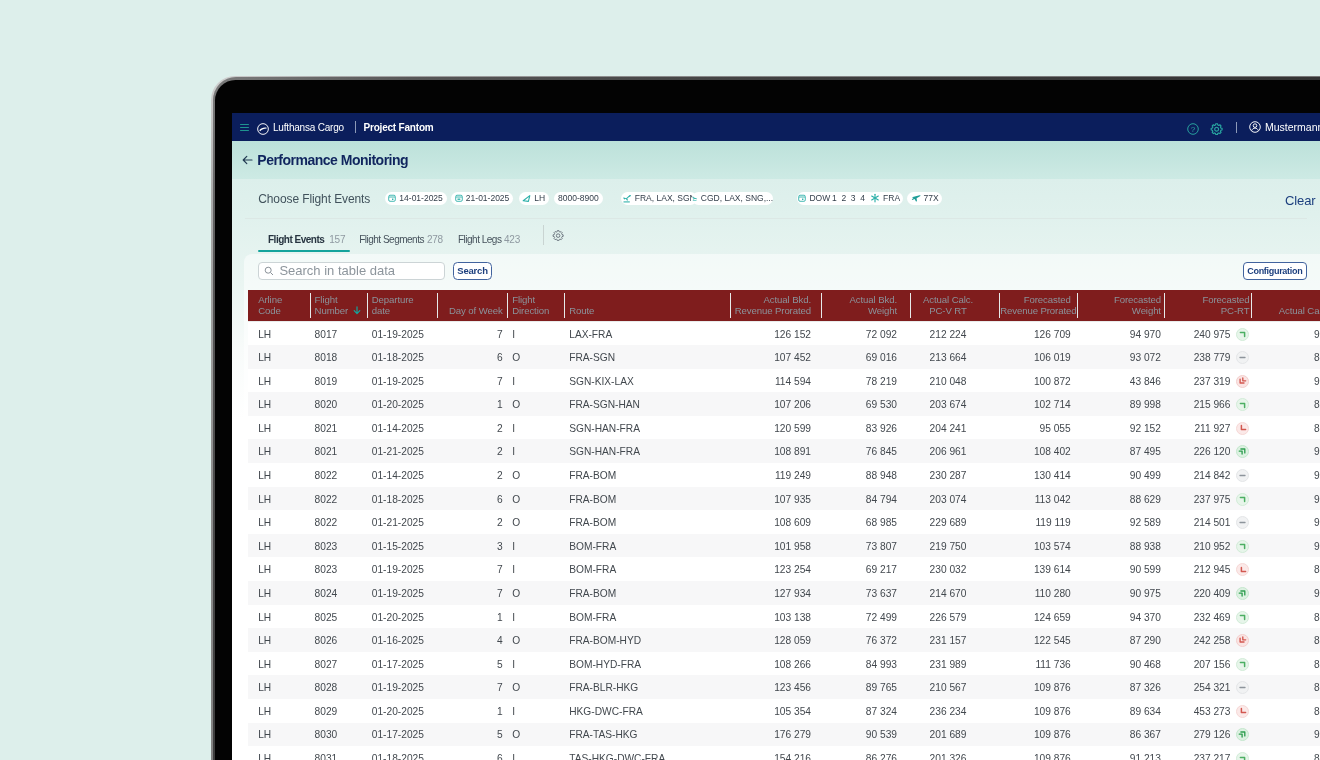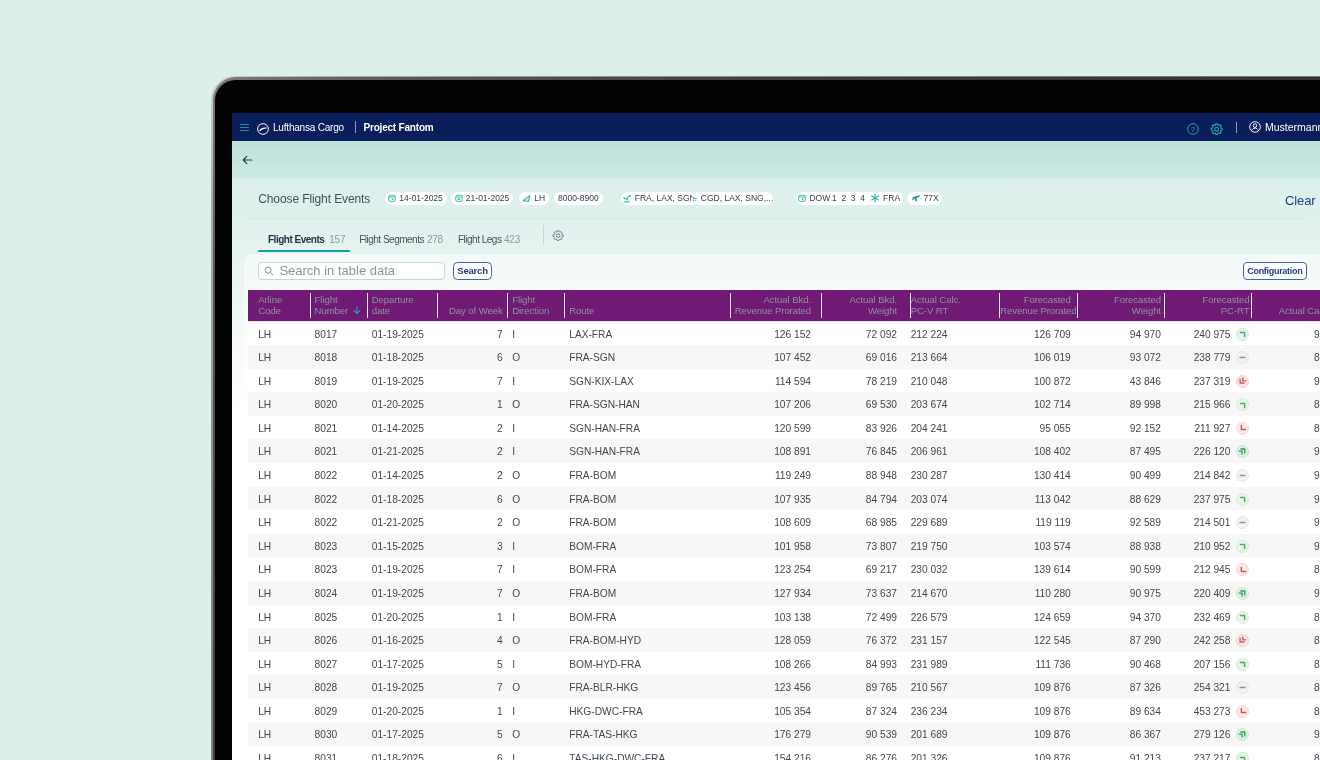--- a/index.html
+++ b/index.html
@@ -49,33 +49,33 @@
 .searchbox span{font-size:13px;color:#8d959c}
 .btn{position:absolute;top:148.5px;height:18.1px;background:#fff;border:1px solid #41639e;border-radius:4.5px;display:flex;align-items:center;justify-content:center;font-size:9.5px;letter-spacing:-0.2px;font-weight:bold;color:#1c3f7e}
 .btn.search{left:221px;width:39px;border-radius:4.5px}
 .btn.config{left:1010.8px;width:64px;border-radius:4px;font-size:9px;letter-spacing:-0.3px}
 
 .card{position:absolute;left:16.2px;top:177px;width:1210px;border-radius:8px 8px 0 0;background:#fff}
 table{border-collapse:collapse;table-layout:fixed;width:1200px}
 col.w1{width:62.4px}col.w2{width:57px}col.w3{width:70px}col.w4{width:70.5px}col.w5{width:56.5px}
 col.w6{width:166.5px}col.w7{width:90.5px}col.w8{width:89px}col.w9{width:89.5px}col.w10{width:77.5px}
 col.w11{width:86.8px}col.w12{width:87.5px}col.w13{width:196px}
-thead td{height:31.5px;vertical-align:bottom;font-size:9.6px;letter-spacing:-0.1px;line-height:11px;color:#8b939b;padding-bottom:5.5px;white-space:nowrap;border-bottom:1px solid #e9eceb;background:#701a75;position:relative}
+thead td{height:31.5px;vertical-align:bottom;font-size:9.6px;letter-spacing:-0.1px;line-height:11px;color:#8b939b;padding-bottom:5.5px;white-space:nowrap;border-bottom:1px solid #e9eceb;background:#7f1d1d;position:relative}
 thead td .sep{position:absolute;right:0;top:3px;bottom:3px;width:1px;background:#e7eaea}
 tbody td{height:23.6px;padding-top:1.2px;font-size:10.2px;color:#42484e;white-space:nowrap;overflow:hidden}
 tr.even td{background:#f7f7f8}
 .c1{padding-left:10px}
 .c2{padding-left:4px}
 .c3{padding-left:4.2px}
 .c4{text-align:right;padding-right:5.5px}
 .c5{padding-left:4.1px}
 .c6{padding-left:4.6px}
 .c7{text-align:right;padding-right:10.7px}
 .c8{text-align:right;padding-right:13.7px}
-.c9{text-align:left;padding-right:14.9px}
+.c9{text-align:center;padding-right:14.9px}
 .c10{text-align:right;padding-right:7px}
 .c11{text-align:right;padding-right:3.6px}
 .c12{text-align:right;padding-right:2.6px}
 thead td.c13{padding-left:26.7px}
 tbody td.c13{padding-left:62px}
 .c12 .num{vertical-align:middle}
 .bdg{display:inline-flex;width:13px;height:13px;border-radius:50%;align-items:center;justify-content:center;margin-left:6px;vertical-align:middle}
 .bg1{background:#e7f5ea;border:1px solid #d2ecd8}
 .bg2{background:#ddf1e2;border:1px solid #c4e7cd}
 .br1{background:#fbe9e8;border:1px solid #f6d8d6}
@@ -117,20 +117,21 @@
           <circle cx="6" cy="4.6" r="1.8" fill="none" stroke="#fff" stroke-width="0.95"></circle>
           <path d="M2.7 9.6 C3.4 7.8 4.5 7.1 6 7.1 C7.5 7.1 8.6 7.8 9.3 9.6" fill="none" stroke="#fff" stroke-width="0.95"></path>
         </svg>
       <span>Mustermann, M</span>
     </div>
   </div>
   <div class="pmband">
     <svg class="backarr" width="11" height="10" viewBox="0 0 11 10">
         <path d="M10 5 H1.4 M4.8 1.4 L1.2 5 L4.8 8.6" fill="none" stroke="#223a52" stroke-width="1.2" stroke-linecap="round" stroke-linejoin="round"></path>
       </svg>
+    <div class="pmtitle">Performance Monitoring</div>
   </div>
   <div class="choose">Choose Flight Events</div>
   <div class="chip" style="left:152.6px;width:62.0px">
       <svg width="8" height="8" viewBox="0 0 9 9">
         <rect x="0.8" y="1.4" width="7.4" height="6.8" rx="1.5" fill="none" stroke="#2cb0a9" stroke-width="1"></rect>
         <path d="M1.2 3.4 H7.8" stroke="#2cb0a9" stroke-width="1"></path>
         <rect x="4.5" y="5.1" width="1.6" height="1.6" fill="#2cb0a9"></rect>
       </svg>
       <span>14-01-2025</span>
     </div>

